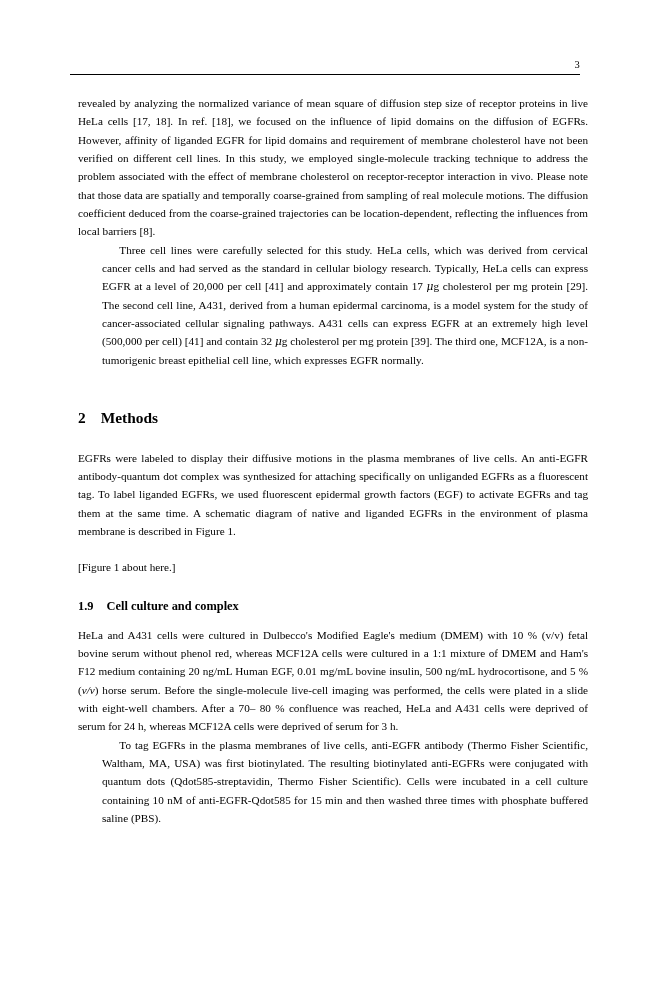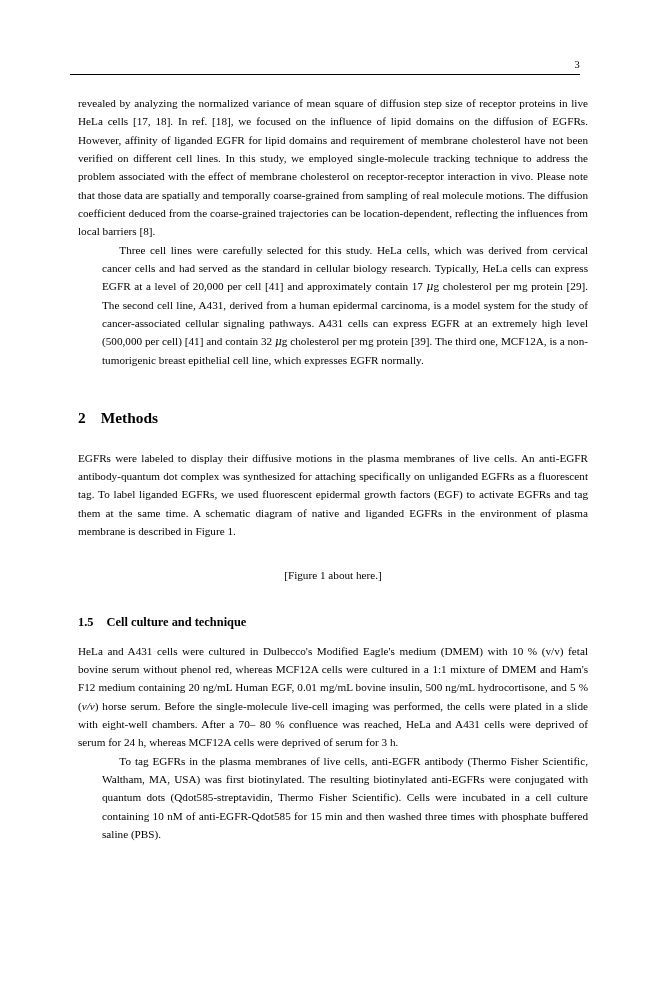--- a/index.html
+++ b/index.html
@@ -82,24 +82,23 @@
   .sec-gap-2 { display: inline-block; width: 15px; }
   .sec-gap-21 { display: inline-block; width: 13px; }
 
   .space-before-section { height: 40px; }
   .space-after-section { height: 21px; }
   .space-before-sub { height: 22px; }
   .space-after-sub { height: 12px; }
   .space-fig { height: 18px; }
 
   .figure-note {
-    text-align: center;
     font-size: 11.2px;
     line-height: 18.35px;
-    margin: 8px;
+    margin: 0;
   }
   i.mathit {
   }
   .mu {
     font-style: italic;
     font-family: "DejaVu Serif", serif;
     font-size: 10.6px;
   }
 </style>
 </head>
@@ -125,21 +124,21 @@
     <div class="space-after-section"></div>
 
     <p><span>EGFRs were labeled to display their diffusive motions in the plasma membranes of live cells. An anti-EGFR antibody-quantum dot complex was synthesized for attaching specifically on unliganded EGFRs as a fluorescent tag. To label liganded EGFRs, we used fluorescent epidermal growth factors (EGF) to activate EGFRs and tag them at the same time. A schematic diagram of native and liganded EGFRs in the environment of plasma membrane is described in Figure 1.</span></p>
 
     <div class="space-fig"></div>
 
     <p class="figure-note">[Figure 1 about here.]</p>
 
     <div class="space-before-sub"></div>
 
-    <h3 class="subsection"><span class="sec-num">1.5</span><span class="sec-gap-21"></span><span>Cell culture and technique</span></h3>
+    <h3 class="subsection"><span class="sec-num">1.9</span><span class="sec-gap-21"></span><span>Cell culture and complex</span></h3>
 
     <div class="space-after-sub"></div>
 
     <p><span>HeLa and A431 cells were cultured in Dulbecco's Modified Eagle's medium (DMEM) with 10 % (v/v) fetal bovine serum without phenol red, whereas MCF12A cells were cultured in a 1:1 mixture of DMEM and Ham's F12 medium containing 20 ng/mL Human EGF, 0.01 mg/mL bovine insulin, 500 ng/mL hydrocortisone, and 5 %(</span><i class="mathit">v/v</i><span>) horse serum. Before the single-molecule live-cell imaging was performed, the cells were plated in a slide with eight-well chambers. After a 70– 80 % confluence was reached, HeLa and A431 cells were deprived of serum for 24 h, whereas MCF12A cells were deprived of serum for 3 h.</span></p>
 
     <p class="indent"><span>To tag EGFRs in the plasma membranes of live cells, anti-EGFR antibody (Thermo Fisher Scientific, Waltham, MA, USA) was first biotinylated. The resulting biotinylated anti-EGFRs were conjugated with quantum dots (Qdot585-streptavidin, Thermo Fisher Scientific). Cells were incubated in a cell culture containing 10 nM of anti-EGFR-Qdot585 for 15 min and then washed three times with phosphate buffered saline (PBS).</span></p>
 
   </div>
 </div>
 

